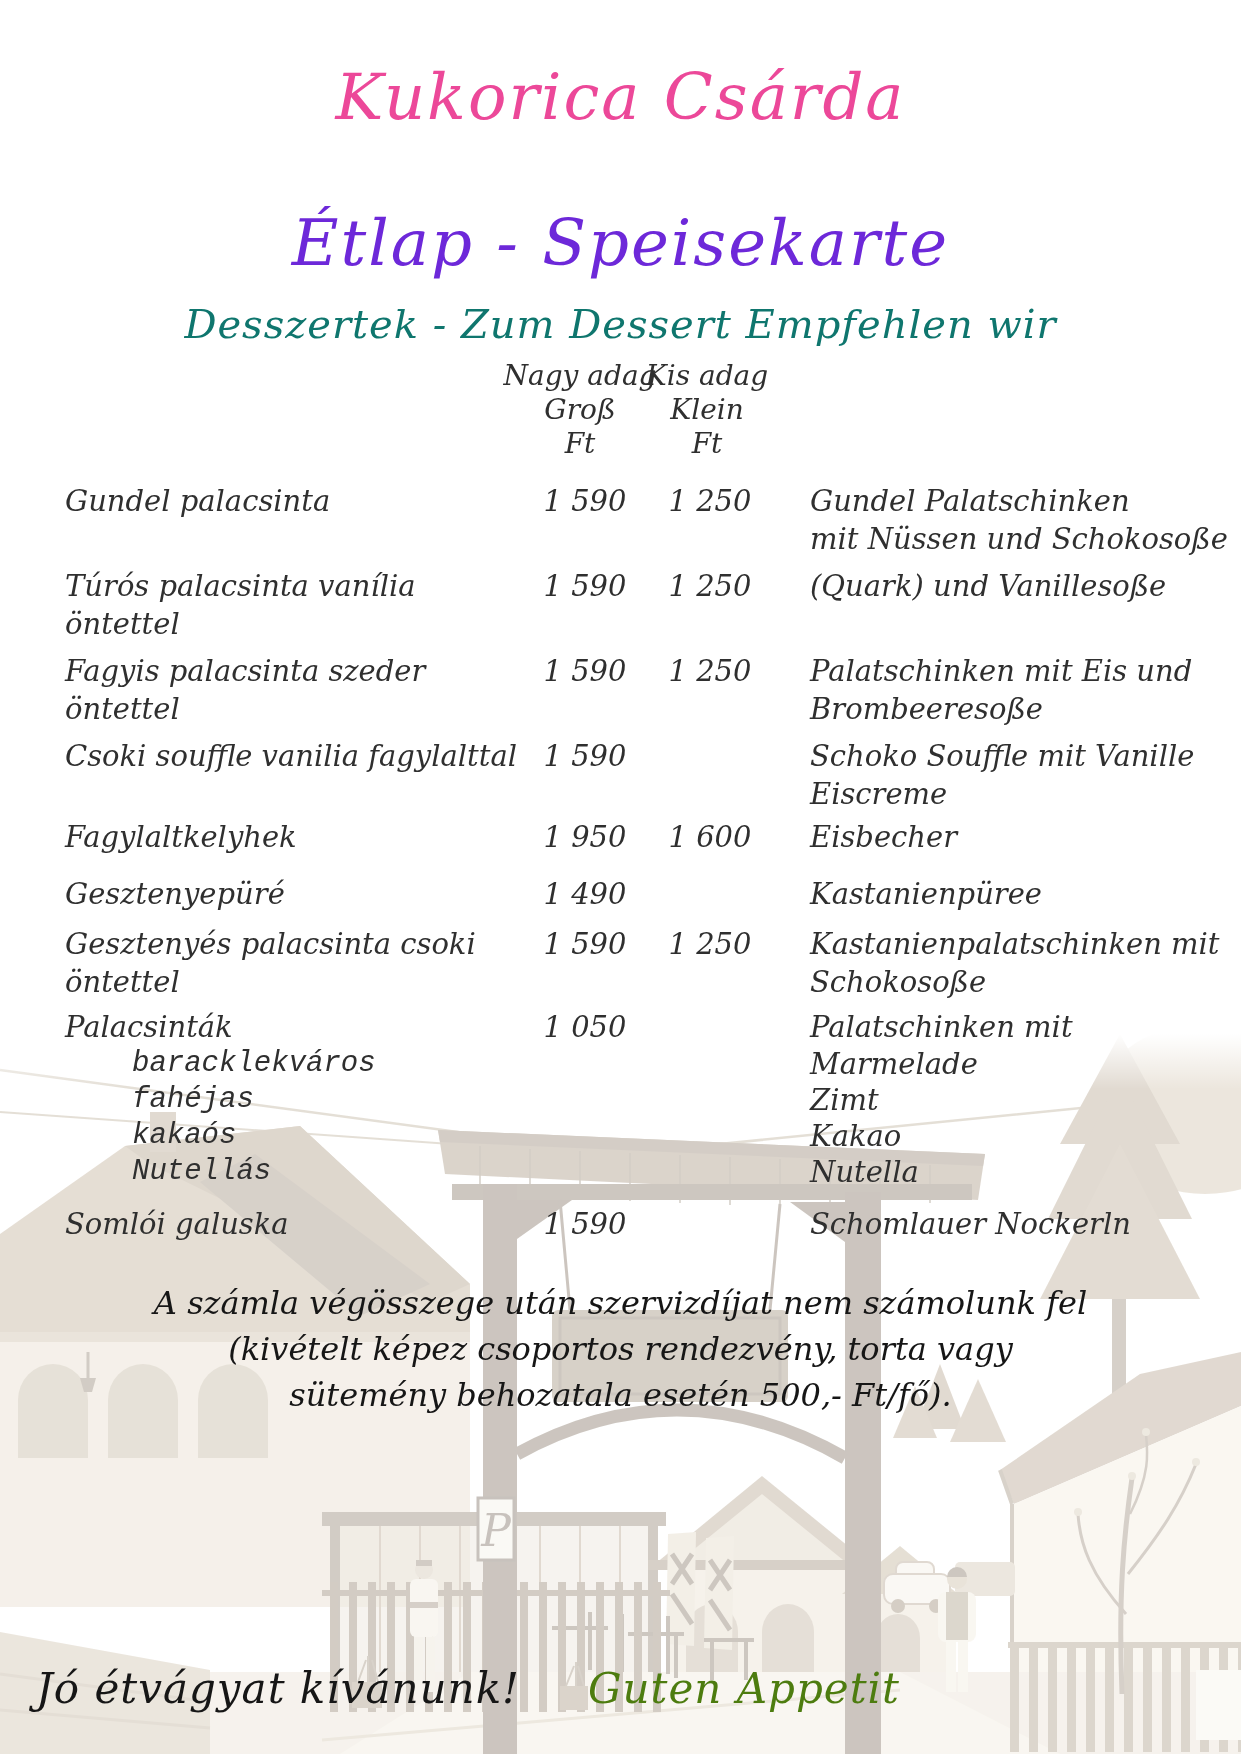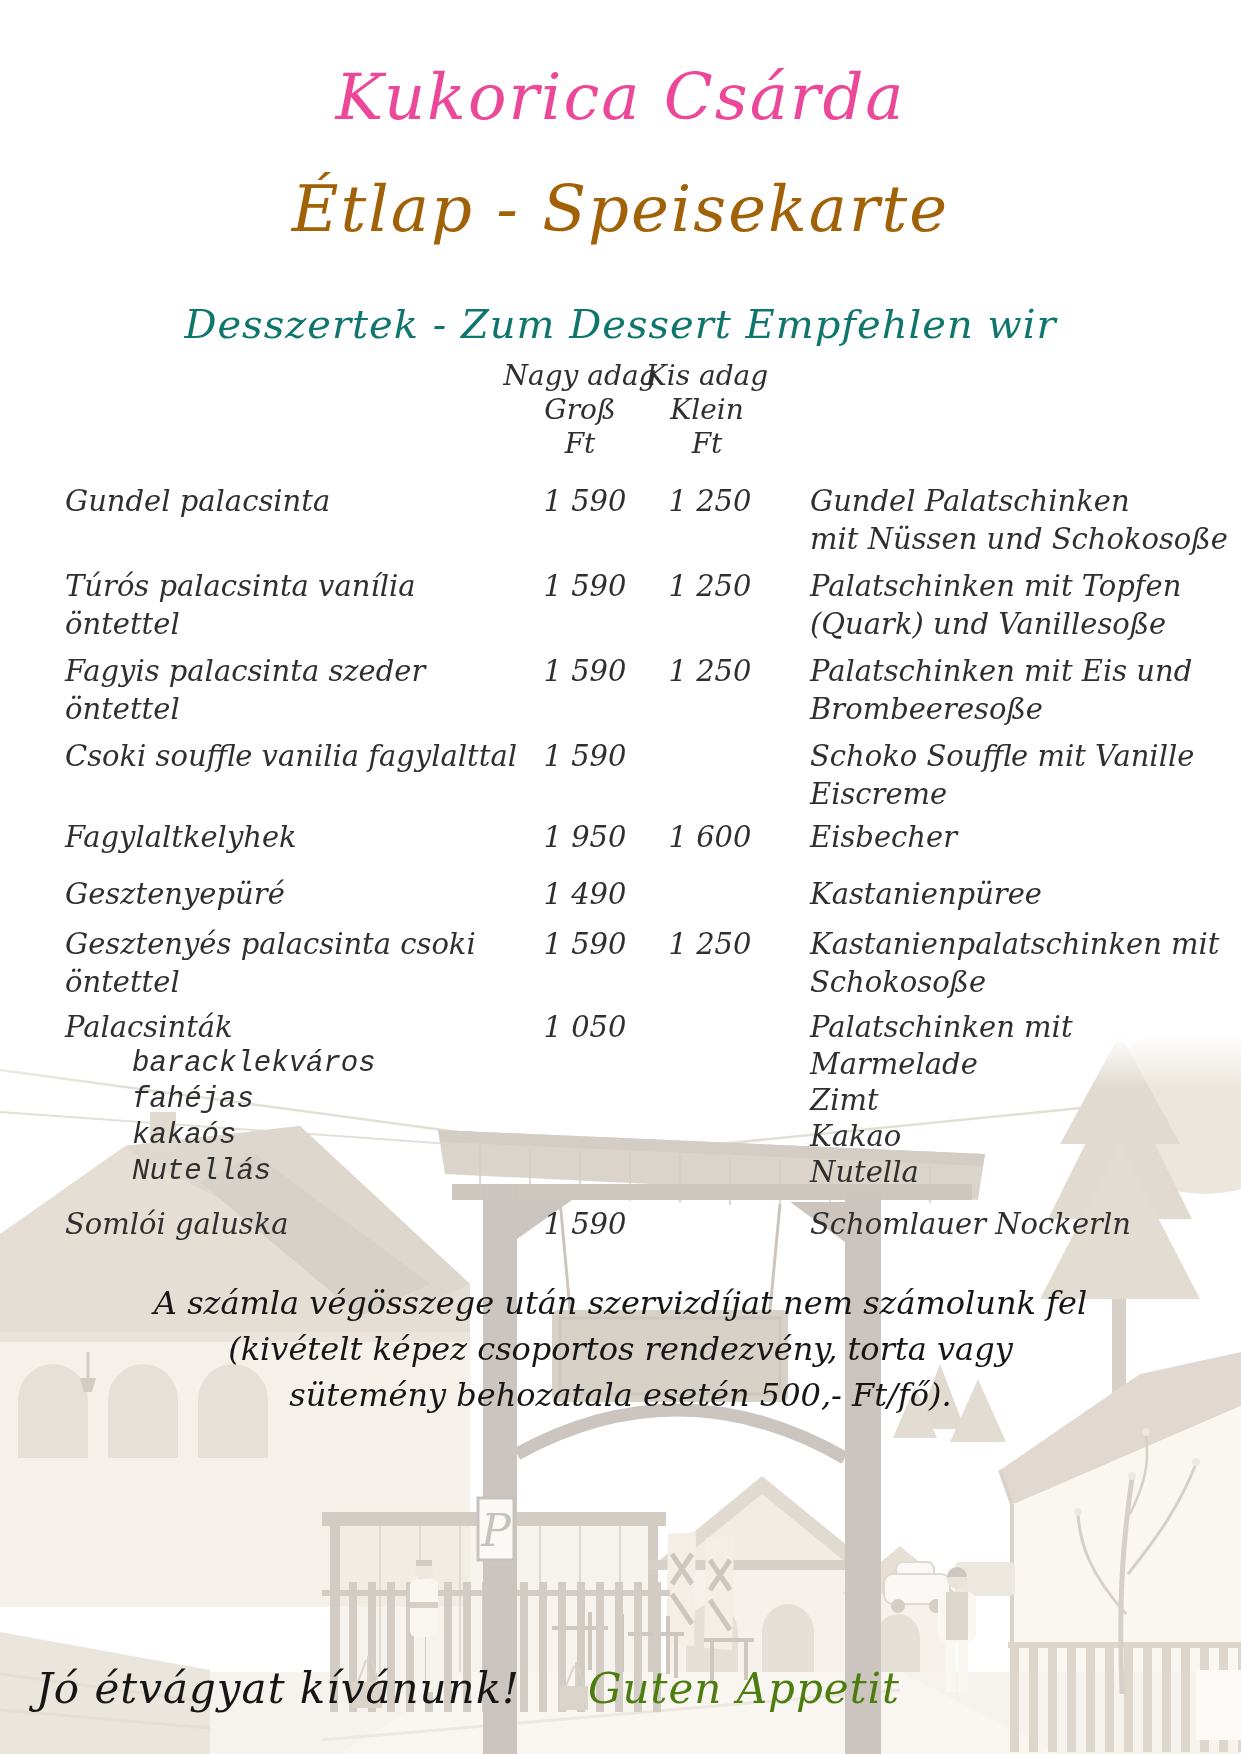--- a/index.html
+++ b/index.html
@@ -168,21 +168,21 @@
       </g>
       <g>
         <rect x="478" y="464" width="36" height="62" fill="#f3eee2" stroke="#5f5040" stroke-width="3"></rect>
         <text x="496" y="512" font-size="44" fill="#5f5040" text-anchor="middle" font-family="DejaVu Serif, serif">P</text>
       </g>
     </g>
     <rect x="0" y="0" width="1241" height="55" fill="url(#fadeTop)"></rect>
   </svg>
 
   <div class="title-line1" style="color: #ec4899;">Kukorica Csárda</div>
-  <div class="title-line2" style="color: #a16207;">Étlap - Speisekarte</div>
+  <div class="title-line2" style="color: #6d28d9; margin-top: 34px;">Étlap - Speisekarte</div>
   <div class="subtitle" style="color: #0f766e;">Desszertek - Zum Dessert Empfehlen wir</div>
 
   <div class="colhead colhead-large">
     <div>Nagy adag</div>
     <div>Groß</div>
     <div>Ft</div>
   </div>
   <div class="colhead colhead-small">
     <div>Kis adag</div>
     <div>Klein</div>
@@ -197,21 +197,20 @@
         <div class="de">
           <div class="de-line">Gundel Palatschinken</div>
           <div class="de-line">mit Nüssen und Schokosoße</div>
         </div>
       </div>
       <div class="row" style="top: 567px;">
         <div class="hu">Túrós palacsinta vanília öntettel</div>
         <div class="p1">1 590</div>
         <div class="p2">1 250</div>
         <div class="de">
-          <div class="de-line">Palatschinken mit Topfen</div>
           <div class="de-line">(Quark) und Vanillesoße</div>
         </div>
       </div>
       <div class="row" style="top: 652px;">
         <div class="hu">Fagyis palacsinta szeder öntettel</div>
         <div class="p1">1 590</div>
         <div class="p2">1 250</div>
         <div class="de">
           <div class="de-line">Palatschinken mit Eis und</div>
           <div class="de-line">Brombeeresoße</div>

